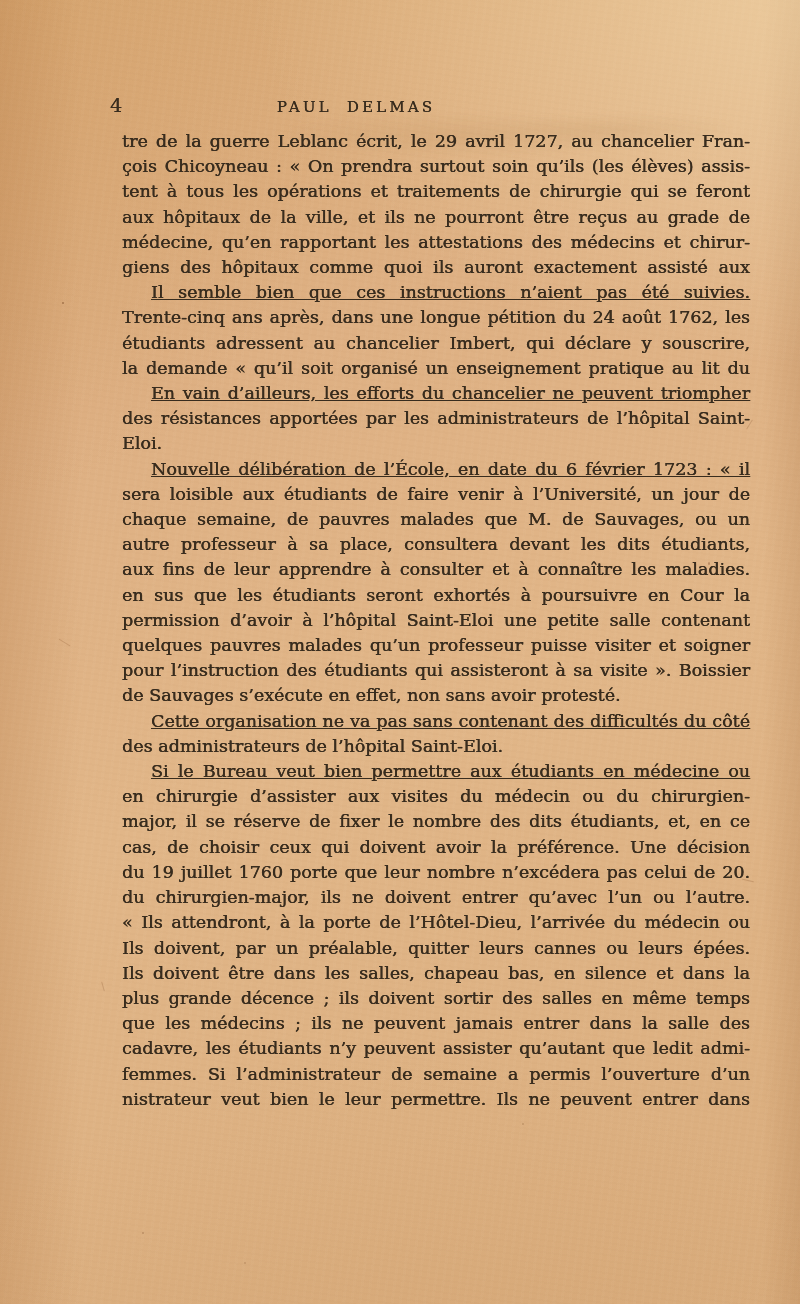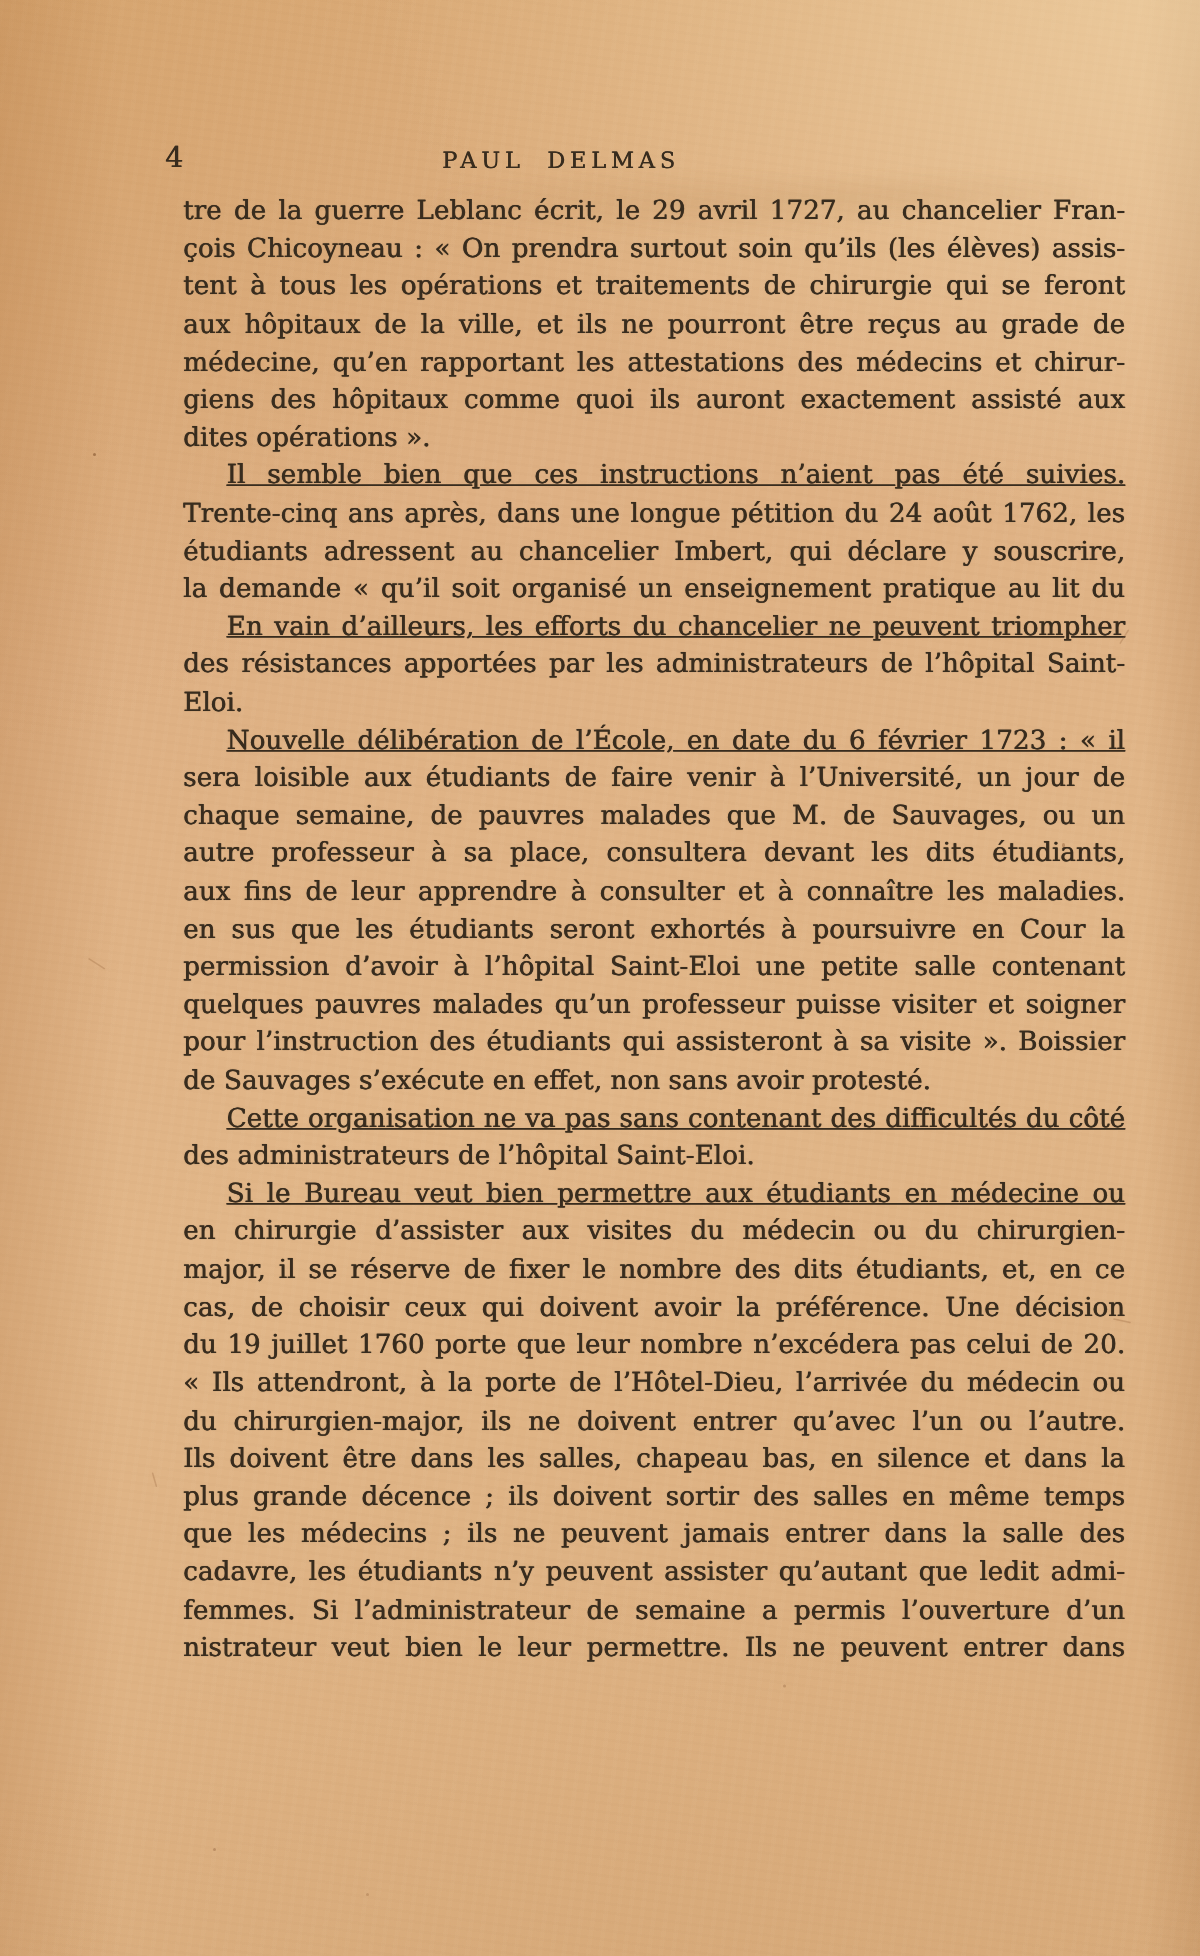--- a/index.html
+++ b/index.html
@@ -35,21 +35,21 @@
   .page-number {
     position: absolute;
     left: 110px;
     top: -2px;
     font-size: 19px;
     letter-spacing: 0.5px;
     text-shadow: 0.3px 0 0 currentColor;
   }
   .running-title {
     position: absolute;
-    left: 374px;
+    left: 356px;
     top: 2px;
     transform: translateX(-50%);
     font-size: 15px;
     letter-spacing: 3.2px;
     word-spacing: 7px;
     white-space: nowrap;
     text-shadow: 0.3px 0 0 currentColor;
   }
   .page-body {
     position: absolute;
@@ -115,21 +115,20 @@
   </header>
 
   <main class="page-body">
       <div class="paragraph">
         <div class="line">tre de la guerre Leblanc écrit, le 29 avril 1727, au chancelier Fran-</div>
         <div class="line">çois Chicoyneau : « On prendra surtout soin qu’ils (les élèves) assis-</div>
         <div class="line">tent à tous les opérations et traitements de chirurgie qui se feront</div>
         <div class="line">aux hôpitaux de la ville, et ils ne pourront être reçus au grade de</div>
         <div class="line">médecine, qu’en rapportant les attestations des médecins et chirur-</div>
         <div class="line">giens des hôpitaux comme quoi ils auront exactement assisté aux</div>
-        <div class="line endline">dites opérations ».</div>
       </div>
       <div class="paragraph">
         <div class="line indent">Il semble bien que ces instructions n’aient pas été suivies.</div>
         <div class="line">Trente-cinq ans après, dans une longue pétition du 24 août 1762, les</div>
         <div class="line">étudiants adressent au chancelier Imbert, qui déclare y souscrire,</div>
         <div class="line">la demande « qu’il soit organisé un enseignement pratique au lit du</div>
       </div>
       <div class="paragraph">
         <div class="line indent">En vain d’ailleurs, les efforts du chancelier ne peuvent triompher</div>
         <div class="line">des résistances apportées par les administrateurs de l’hôpital Saint-</div>
@@ -150,22 +149,23 @@
       <div class="paragraph">
         <div class="line indent">Cette organisation ne va pas sans contenant des difficultés du côté</div>
         <div class="line endline">des administrateurs de l’hôpital Saint-Eloi.</div>
       </div>
       <div class="paragraph">
         <div class="line indent">Si le Bureau veut bien permettre aux étudiants en médecine ou</div>
         <div class="line">en chirurgie d’assister aux visites du médecin ou du chirurgien-</div>
         <div class="line">major, il se réserve de fixer le nombre des dits étudiants, et, en ce</div>
         <div class="line">cas, de choisir ceux qui doivent avoir la préférence. Une décision</div>
         <div class="line">du 19 juillet 1760 porte que leur nombre n’excédera pas celui de 20.</div>
+        <div class="line">du chirurgien-major, ils ne doivent entrer qu’avec l’un ou l’autre.</div>
         <div class="line">« Ils attendront, à la porte de l’Hôtel-Dieu, l’arrivée du médecin ou</div>
-        <div class="line">du chirurgien-major, ils ne doivent entrer qu’avec l’un ou l’autre.</div>
+        <div class="line">Ils doivent, par un préalable, quitter leurs cannes ou leurs épées.</div>
         <div class="line">Ils doivent être dans les salles, chapeau bas, en silence et dans la</div>
         <div class="line">plus grande décence ; ils doivent sortir des salles en même temps</div>
         <div class="line">que les médecins ; ils ne peuvent jamais entrer dans la salle des</div>
         <div class="line">cadavre, les étudiants n’y peuvent assister qu’autant que ledit admi-</div>
         <div class="line">femmes. Si l’administrateur de semaine a permis l’ouverture d’un</div>
         <div class="line">nistrateur veut bien le leur permettre. Ils ne peuvent entrer dans</div>
       </div>
     </main>
 
   <div class="speck s1"></div>

